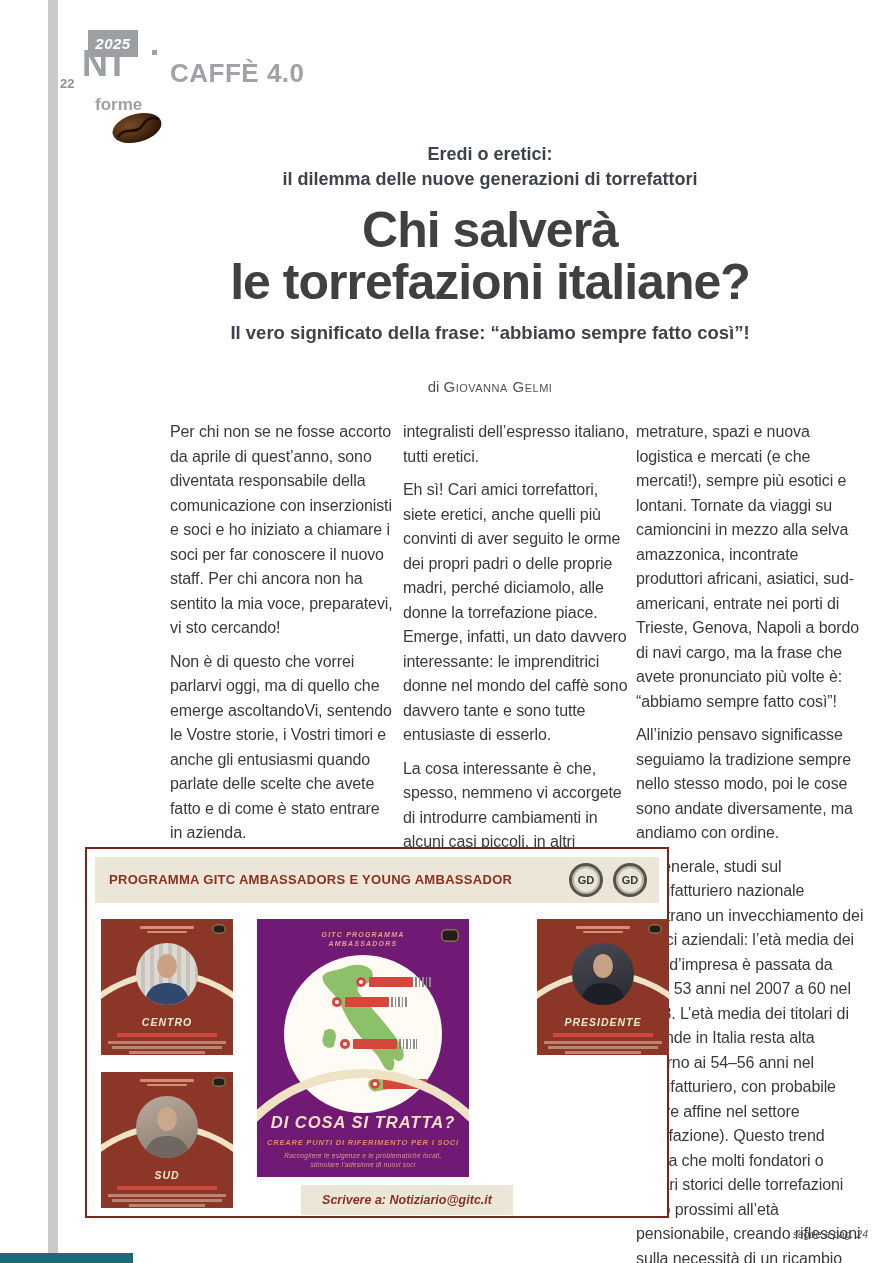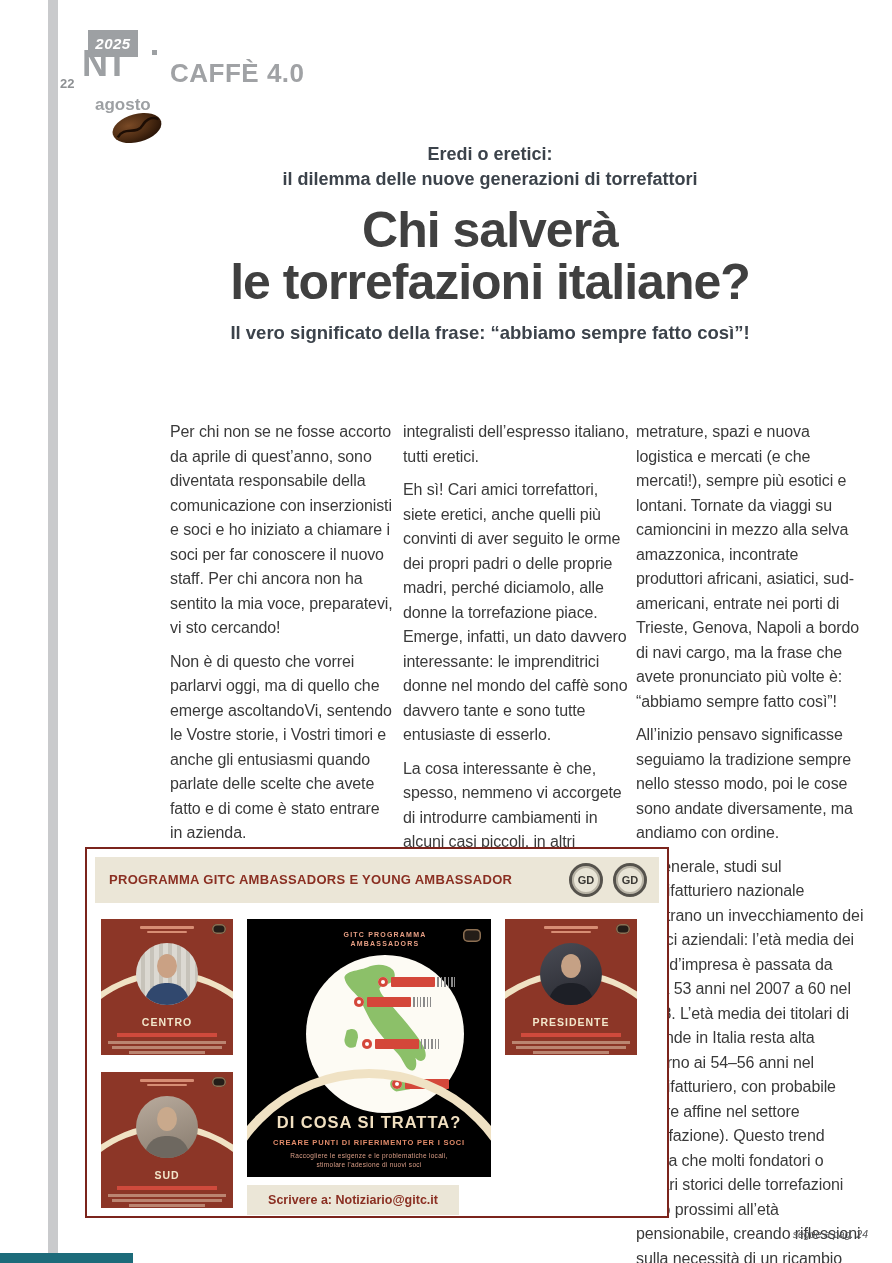--- a/index.html
+++ b/index.html
@@ -44,21 +44,21 @@
          border:2px solid #7b241c;box-sizing:border-box;}
   .promo-head{position:absolute;left:8px;top:8px;right:8px;height:46px;background:#ebe6d7;}
   .promo-head-title{position:absolute;left:14px;top:0;line-height:46px;font-size:13px;
                     font-weight:800;color:#8a2f22;letter-spacing:.3px;}
   .logo-badge{position:absolute;top:6px;width:34px;height:34px;border-radius:50%;
               border:3px solid #55524c;background:#e8e4d6;box-shadow:inset 0 0 0 2px #b9b4a6;
               display:flex;align-items:center;justify-content:center;
               font-weight:800;font-size:11px;color:#3a3834;box-sizing:border-box;}
   .lb1{right:56px;} .lb2{right:12px;}
 
-  .promo-row{position:absolute;left:14px;top:70px;display:flex;gap:14px;}
+  .promo-row{position:absolute;left:14px;top:70px;display:flex;gap:24px;font-style:italic;}
   .side-col{display:flex;flex-direction:column;gap:17px;}
 
   
   .card{position:relative;width:132px;height:136px;background:#8c3627;overflow:hidden;}
   .card-head{position:relative;height:15px;padding-top:5px;}
   .mh-bar{display:block;height:2.5px;background:#d78d74;margin:2px auto 0;border-radius:1px;}
   .wb1{width:54px;} .wb2{width:40px;}
   .mini-logo{position:absolute;right:7px;top:5px;width:14px;height:10px;border-radius:5px;
              background:#241d18;box-shadow:inset 0 0 0 1.5px #8c6f52;}
   .photo{position:relative;width:62px;height:62px;border-radius:50%;margin:4px auto 0;
@@ -78,21 +78,21 @@
   .arc{position:absolute;left:50%;top:52px;transform:translateX(-50%);width:220px;height:220px;
        border:6px solid #f0e2c4;border-radius:50%;z-index:1;}
   .card-title{position:relative;z-index:3;margin-top:11px;text-align:center;font-size:10.5px;
               font-weight:800;color:#f2e6ca;letter-spacing:1px;line-height:12px;}
   .name-bar{position:relative;z-index:3;width:76%;height:4px;background:#cf4a3c;margin:5px auto 0;}
   .micro{position:relative;z-index:3;margin-top:4px;}
   .ml{display:block;height:2.5px;background:rgba(243,230,205,.45);margin:2.5px auto 0;}
   .mw1{width:90%;} .mw2{width:84%;} .mw3{width:58%;}
 
   
-  .card-mid{position:relative;width:212px;height:258px;background:#000000;overflow:hidden;padding-left:32px;}
+  .card-mid{position:relative;width:212px;height:258px;background:#701a75;overflow:hidden;}
   .mid-head{position:relative;padding-top:11px;text-align:center;font-size:7px;font-weight:bold;
             color:#e79f84;letter-spacing:1.2px;line-height:9px;}
   .mini-logo.big{width:18px;height:13px;top:10px;right:10px;}
   .map-circle{position:relative;width:158px;height:158px;border-radius:50%;background:#fdfbf4;
               margin:7px auto 0;z-index:1;}
   .italy{position:absolute;left:22px;top:8px;}
   .pin{position:absolute;display:flex;align-items:center;z-index:2;}
   .pin-dot{width:10px;height:10px;border-radius:50%;background:#d4473a;
            box-shadow:inset 0 0 0 3px #d4473a, inset 0 0 0 5px #fff;flex:none;}
   .pin-label{width:44px;height:10px;background:#d4473a;margin-left:3px;border-radius:1px;flex:none;}
@@ -102,35 +102,35 @@
            border:9px solid #f0e2c4;border-radius:50%;z-index:2;}
   .question{position:absolute;left:0;right:0;top:194px;z-index:3;text-align:center;
             font-size:16.5px;font-weight:800;color:#f0dfc0;letter-spacing:1px;}
   .tagline{position:absolute;left:0;right:0;top:219px;z-index:3;text-align:center;
            font-size:7.5px;font-weight:bold;color:#e08a69;letter-spacing:.8px;}
   .desc{position:absolute;left:0;right:0;z-index:3;text-align:center;font-size:6.5px;
         color:#d99d86;letter-spacing:.3px;}
   .d1{top:233px;} .d2{top:242px;}
 
   .contact-bar{width:212px;height:30px;margin-top:8px;background:#ebe6d7;display:flex;
-               align-items:center;justify-content:center;font-size:12.5px;font-weight:800;color:#8a2f22;}
+               align-items:center;justify-content:center;font-size:12.5px;font-weight:800;color:#8a2f22;margin-left:44px;}
 </style>
 </head>
 <body>
 
 <div class="page">
 
   <div class="edge-strip"></div>
   <div class="bottom-bar"></div>
   <div class="page-num">22</div>
 
   <div class="mh-year">2025</div>
   <div class="mh-nt">NT</div>
   <div class="nt-reg"></div>
-  <div class="mh-month">agosto</div>
+  <div class="mh-month">forme</div>
   <svg class="mh-bean" width="54" height="36" viewBox="0 0 54 36">
     <defs>
       <radialGradient id="beanGrad" cx="35%" cy="35%" r="75%">
         <stop offset="0%" stop-color="#7a4a26"></stop>
           <stop offset="60%" stop-color="#4a2a12"></stop>
           <stop offset="100%" stop-color="#241105"></stop>
       </radialGradient>
     </defs>
     <ellipse cx="27" cy="18" rx="25" ry="14" fill="url(#beanGrad)"></ellipse>
     <path d="M6,22 C16,12 24,26 34,16 C40,11 46,12 50,15" stroke="#1c0d04" stroke-width="2.5" fill="none"></path>
@@ -140,20 +140,24 @@
   <div class="head-block">
     <div class="kicker">
       <span>Eredi o eretici:</span><br>
       <span>il dilemma delle nuove generazioni di torrefattori</span>
     </div>
     <div class="main-title">
       <span>Chi salverà</span><br>
       <span>le torrefazioni italiane?</span>
     </div>
     <div class="subtitle">Il vero significato della frase: “abbiamo sempre fatto così”!</div>
+    <div class="byline">
+      <span>di</span>
+      <span class="caps">Giovanna Gelmi</span>
+    </div>
   </div>
 
   <div class="col col1">
     <p>Per chi non se ne fosse accorto da aprile di quest’anno, sono diventata responsabile della comunicazione con inserzionisti e soci e ho iniziato a chiamare i soci per far conoscere il nuovo staff. Per chi ancora non ha sentito la mia voce, preparatevi, vi sto cercando!</p>
     <p>Non è di questo che vorrei parlarvi oggi, ma di quello che emerge ascoltandoVi, sentendo le Vostre storie, i Vostri timori e anche gli entusiasmi quando parlate delle scelte che avete fatto e di come è stato entrare in azienda.</p>
     <p>Ho scoperto che siete, anche coloro che si ritengono</p>
   </div>
   <div class="col col2">
     <p>integralisti dell’espresso italiano, tutti eretici.</p>
     <p>Eh sì! Cari amici torrefattori, siete eretici, anche quelli più convinti di aver seguito le orme dei propri padri o delle proprie madri, perché diciamolo, alle donne la torrefazione piace. Emerge, infatti, un dato davvero interessante: le imprenditrici donne nel mondo del caffè sono davvero tante e sono tutte entusiaste di esserlo.</p>

